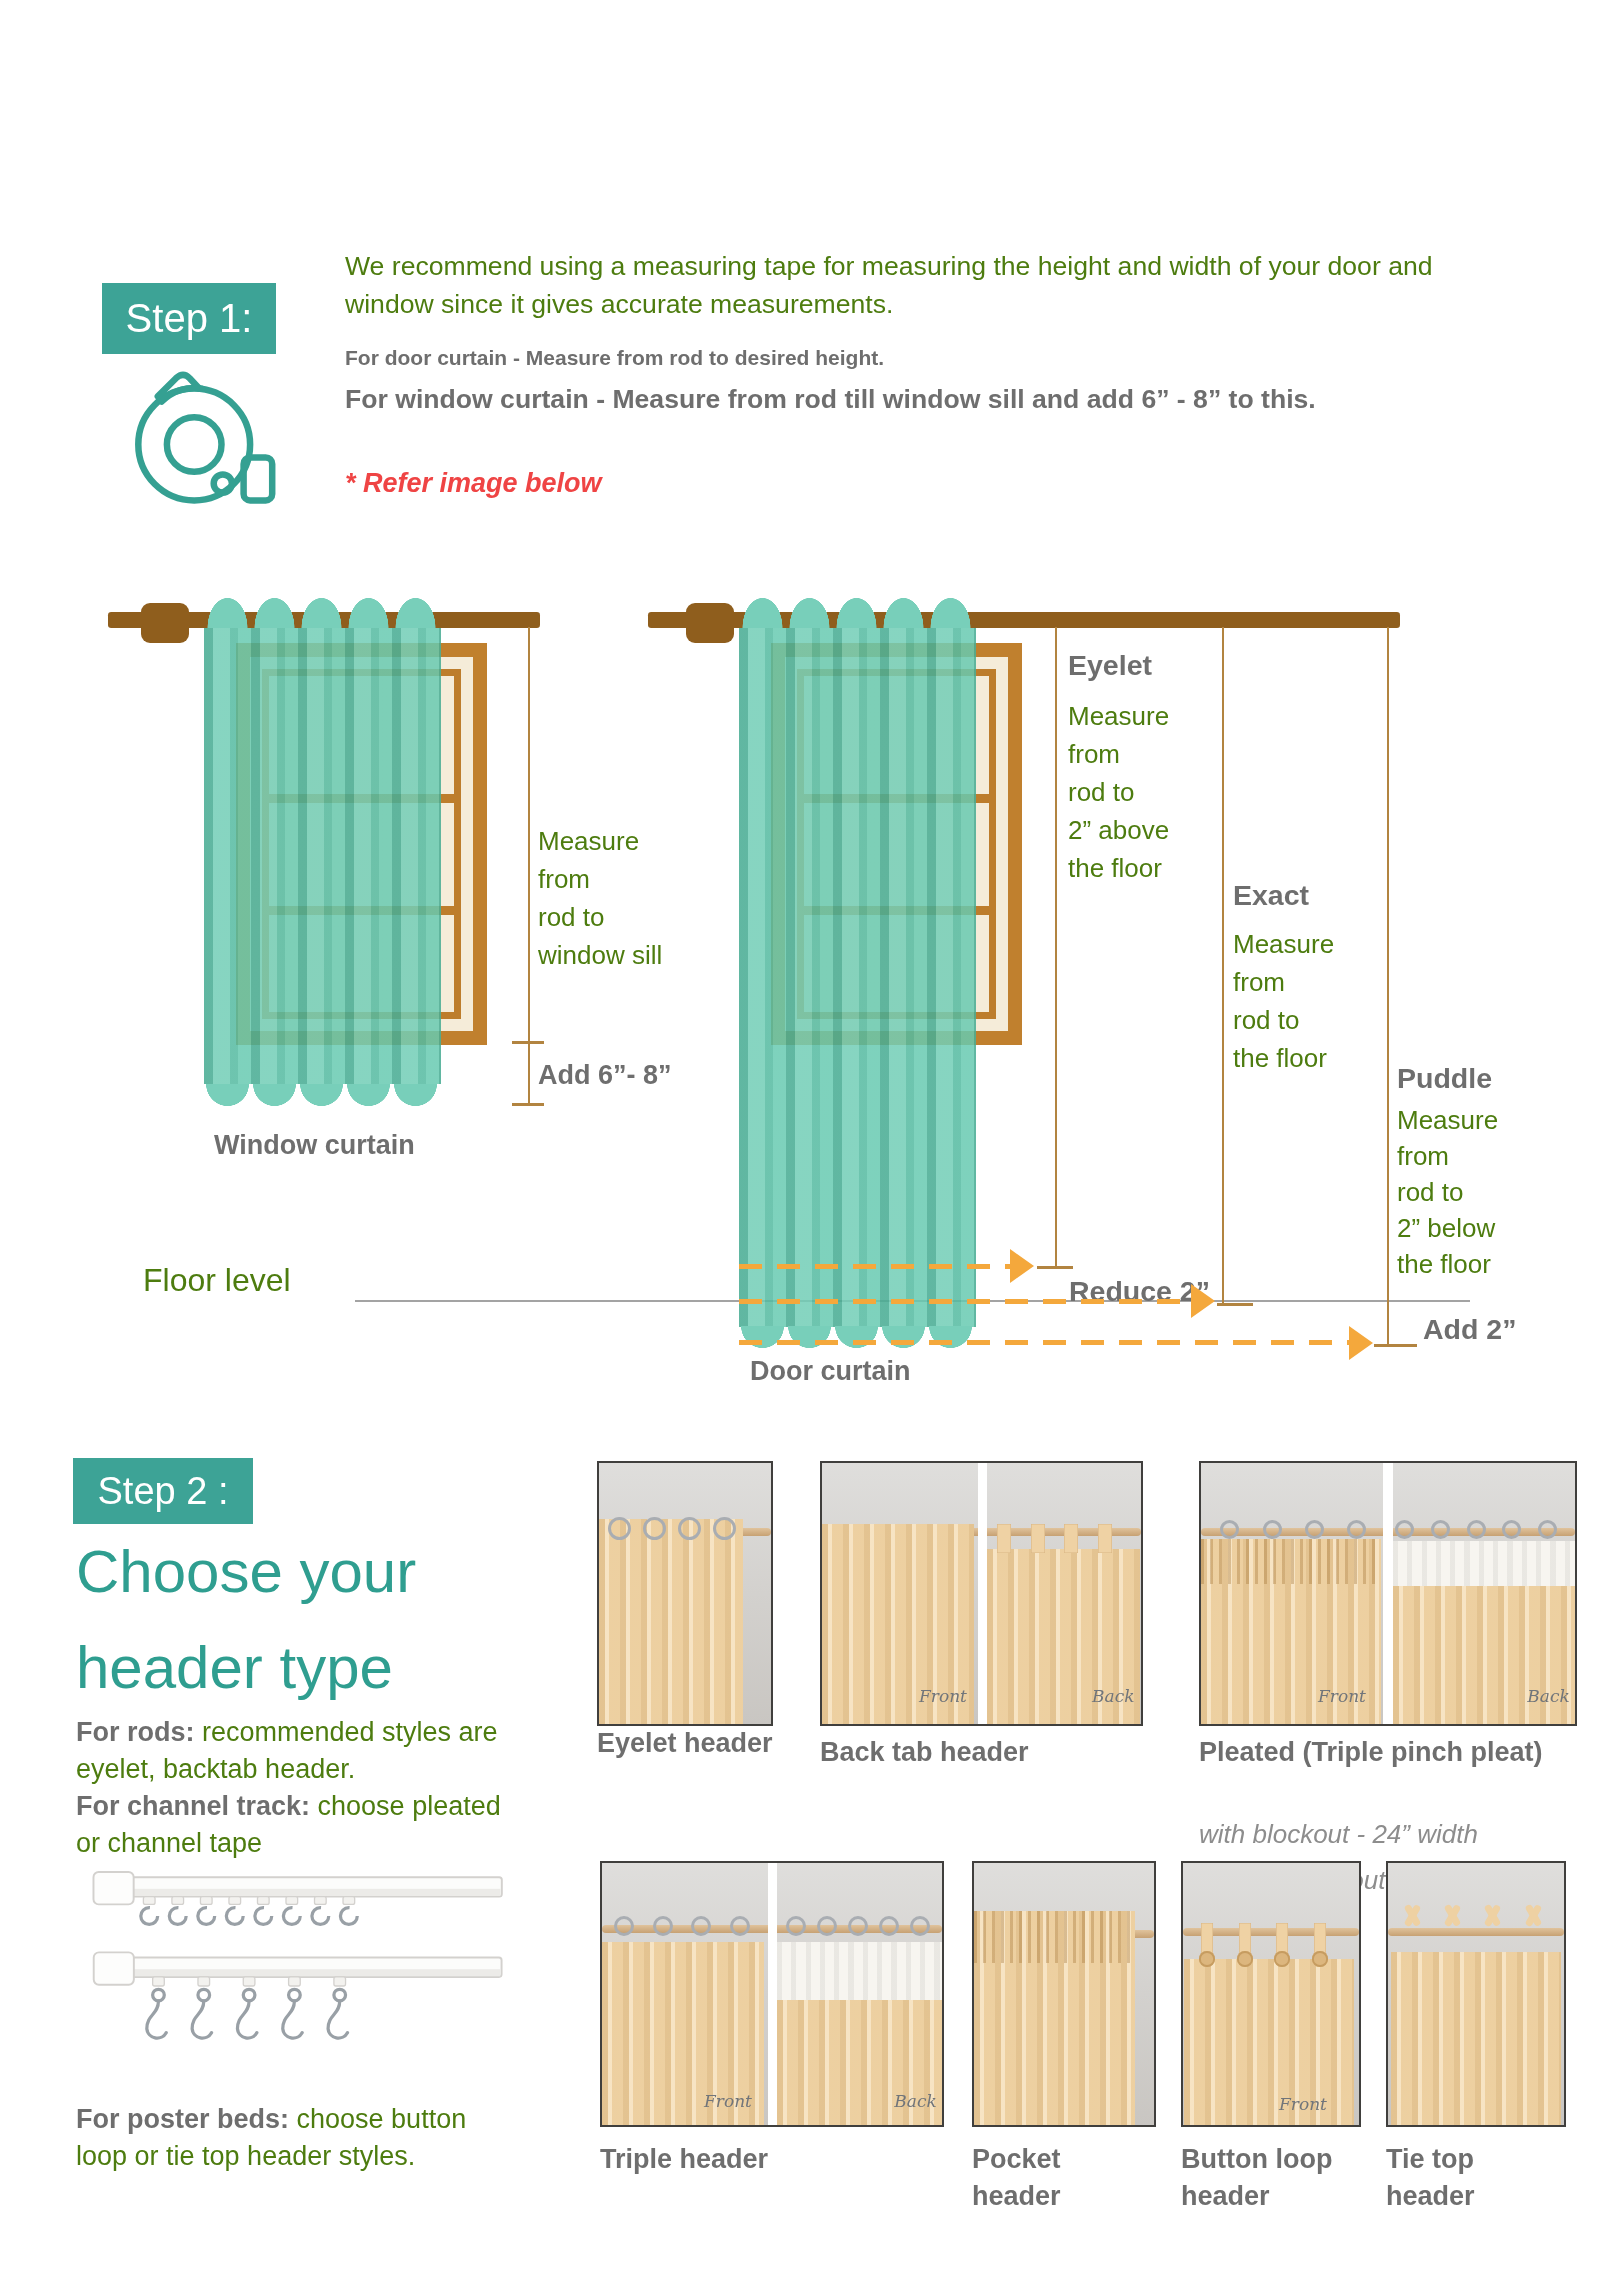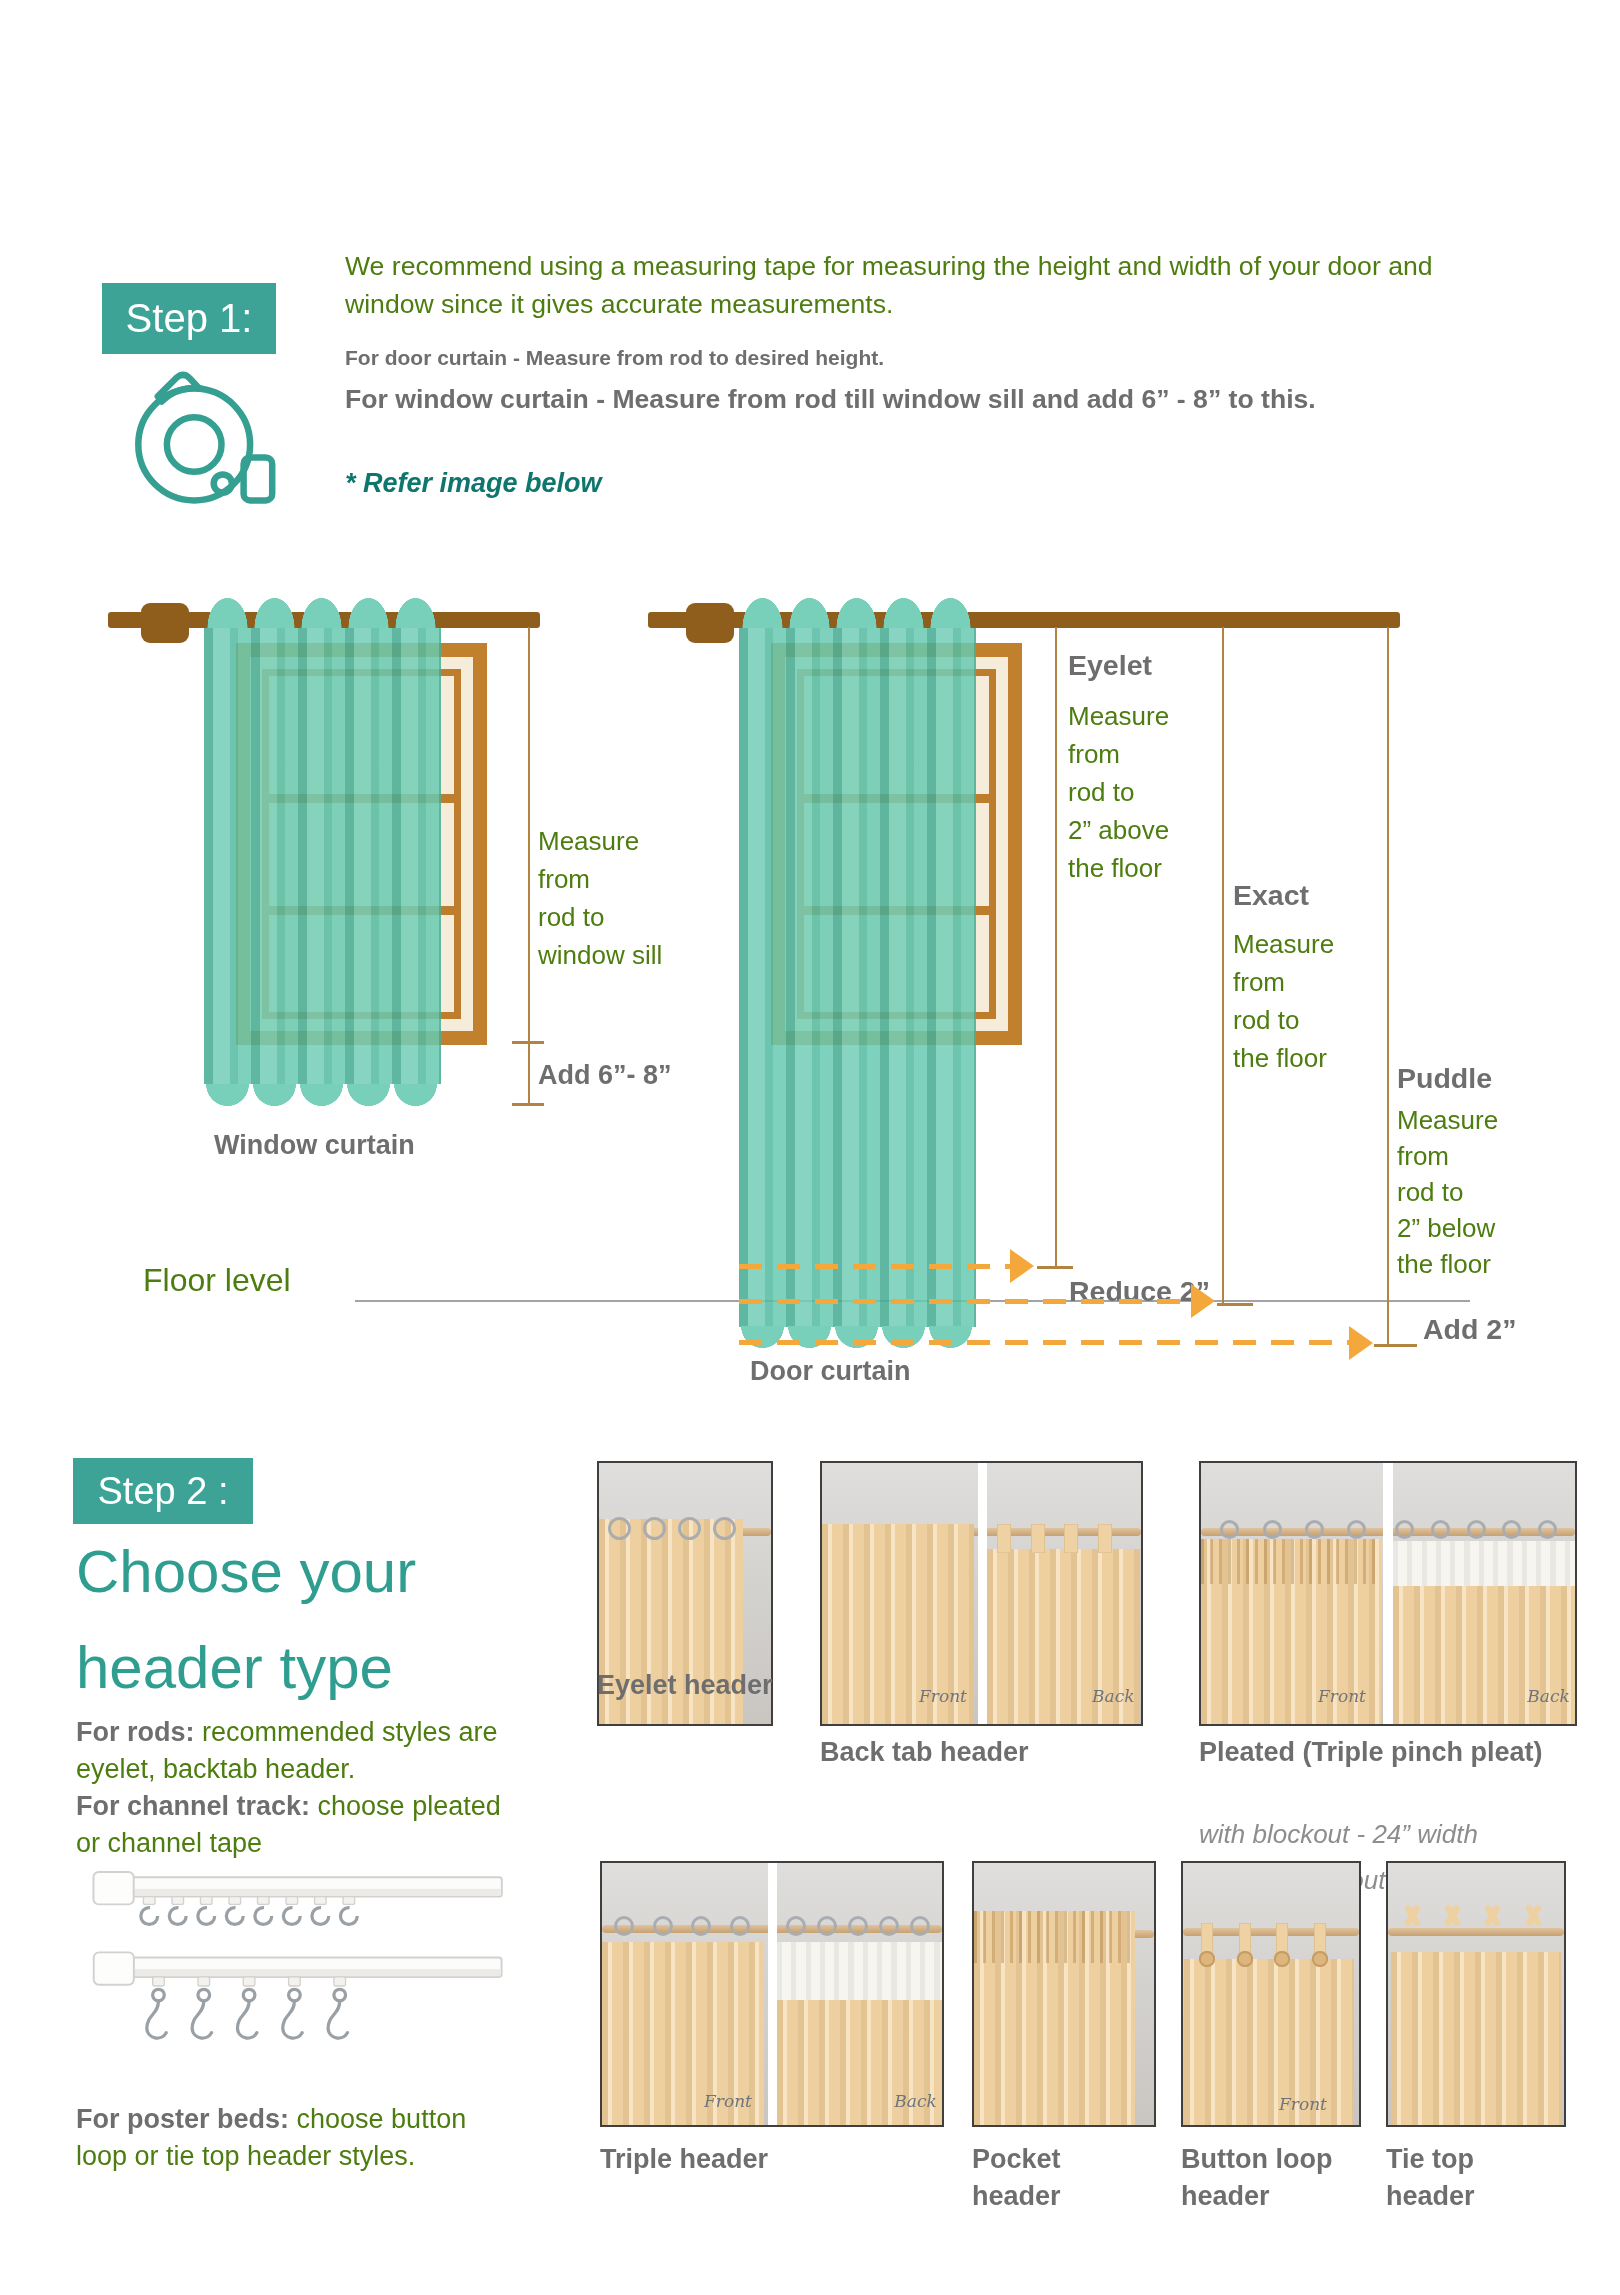--- a/index.html
+++ b/index.html
@@ -9,21 +9,21 @@
 
   
   .banner{left:0;top:39px;width:1620px;height:151px;background:#47a095;
           display:flex;align-items:center;justify-content:center}
   .banner-title{color:#ffffff;font-size:65px;letter-spacing:0.6px}
   .badge{background:#3da396;color:#ffffff;display:flex;align-items:center;justify-content:center}
 
   
   .gtext{color:#4d7c0f}
   .dtext{color:#6e6e6e;font-weight:bold}
-  .ittext{color:#0f766e;font-weight:bold;font-style:italic}
+  .ittext{color:#ef4444;font-weight:bold;font-style:italic}
 
   
   .scal{background:radial-gradient(20px 30px at 50% 100%, #78cfba 99%, rgba(0,0,0,0) 101%);
         background-size:47px 30px;background-repeat:repeat-x}
   .cbody{background-color:rgba(95,199,173,.84);
          background-image:repeating-linear-gradient(90deg,
             rgba(10,95,75,.22) 0 9px, rgba(255,255,255,.10) 9px 26px,
             rgba(10,95,75,.10) 26px 34px, rgba(255,255,255,.04) 34px 47px)}
   .bumpr{background:radial-gradient(21.4px 22px at 50% 0%, #78cfba 99%, rgba(0,0,0,0) 101%);
          background-size:47px 22px;background-repeat:repeat-x}
@@ -258,21 +258,21 @@
   <div class="abs gtext" style="left:76px;top:2141px;font-size:27px">loop or tie top header styles.</div>
 
   <div class="photo" style="left:597px;top:1461px;width:172px;height:261px">
     <div class="prod" style="top:65px"></div>
     <div class="pcur" style="left:0;width:144px;top:56px;bottom:0"></div>
     <div class="pring" style="left:9px;top:54px;width:17px;height:17px"></div>
     <div class="pring" style="left:44px;top:54px;width:17px;height:17px"></div>
     <div class="pring" style="left:79px;top:54px;width:17px;height:17px"></div>
     <div class="pring" style="left:114px;top:54px;width:17px;height:17px"></div>
   </div>
-  <div class="abs plabel" style="left:597px;top:1670px">Eyelet header</div>
+  <div class="abs plabel" style="left:597px;top:1728px">Eyelet header</div>
 
   <div class="photo" style="left:820px;top:1461px;width:319px;height:261px">
     <div class="prod" style="top:65px"></div>
     <div class="pcur" style="left:0;width:152px;top:61px;bottom:0"></div>
     <div class="pcur" style="left:165px;right:1.3px;top:86px;bottom:0"></div>
     <div class="ptab" style="left:175px;top:61px;width:14.3px;height:28.5px"></div>
     <div class="ptab" style="left:209px;top:61px;width:14.3px;height:28.5px"></div>
     <div class="ptab" style="left:242px;top:61px;width:14.3px;height:28.5px"></div>
     <div class="ptab" style="left:276px;top:61px;width:14.3px;height:28.5px"></div>
     <div class="pdiv" style="left:156px;width:9px"></div>

